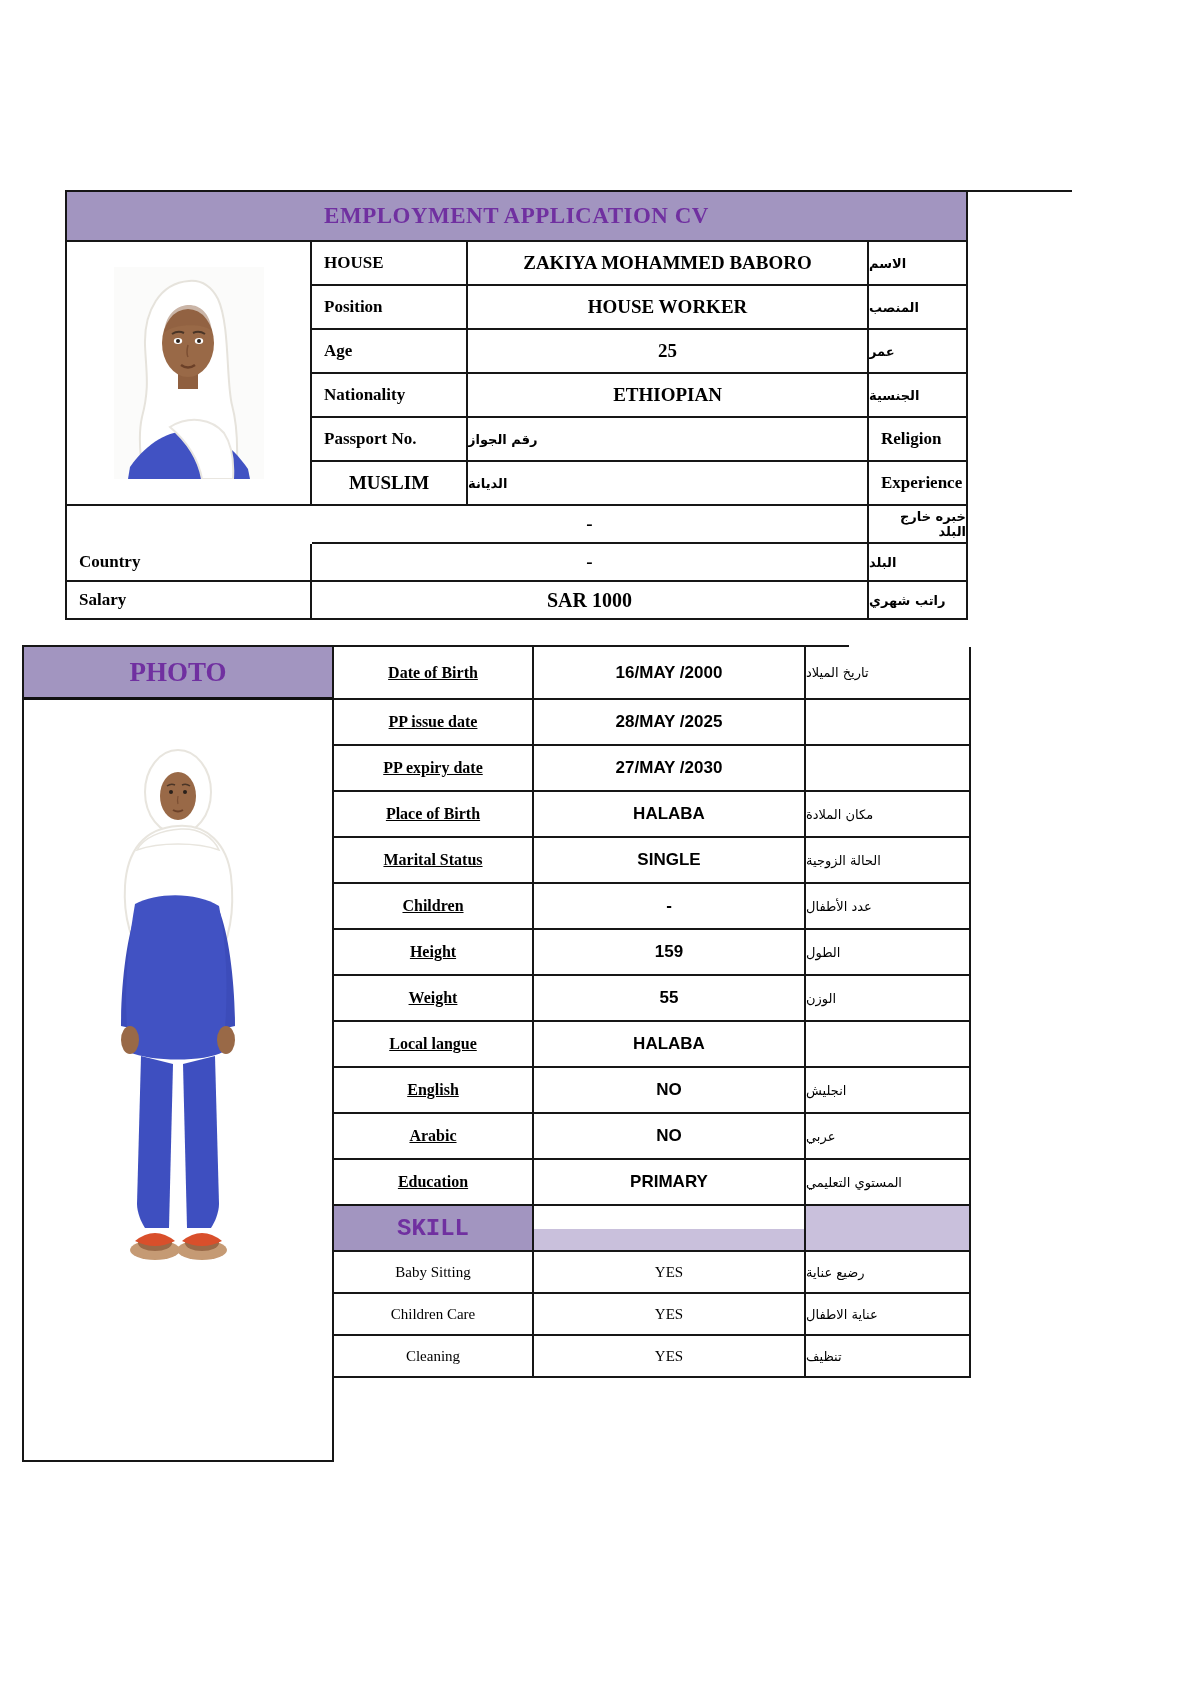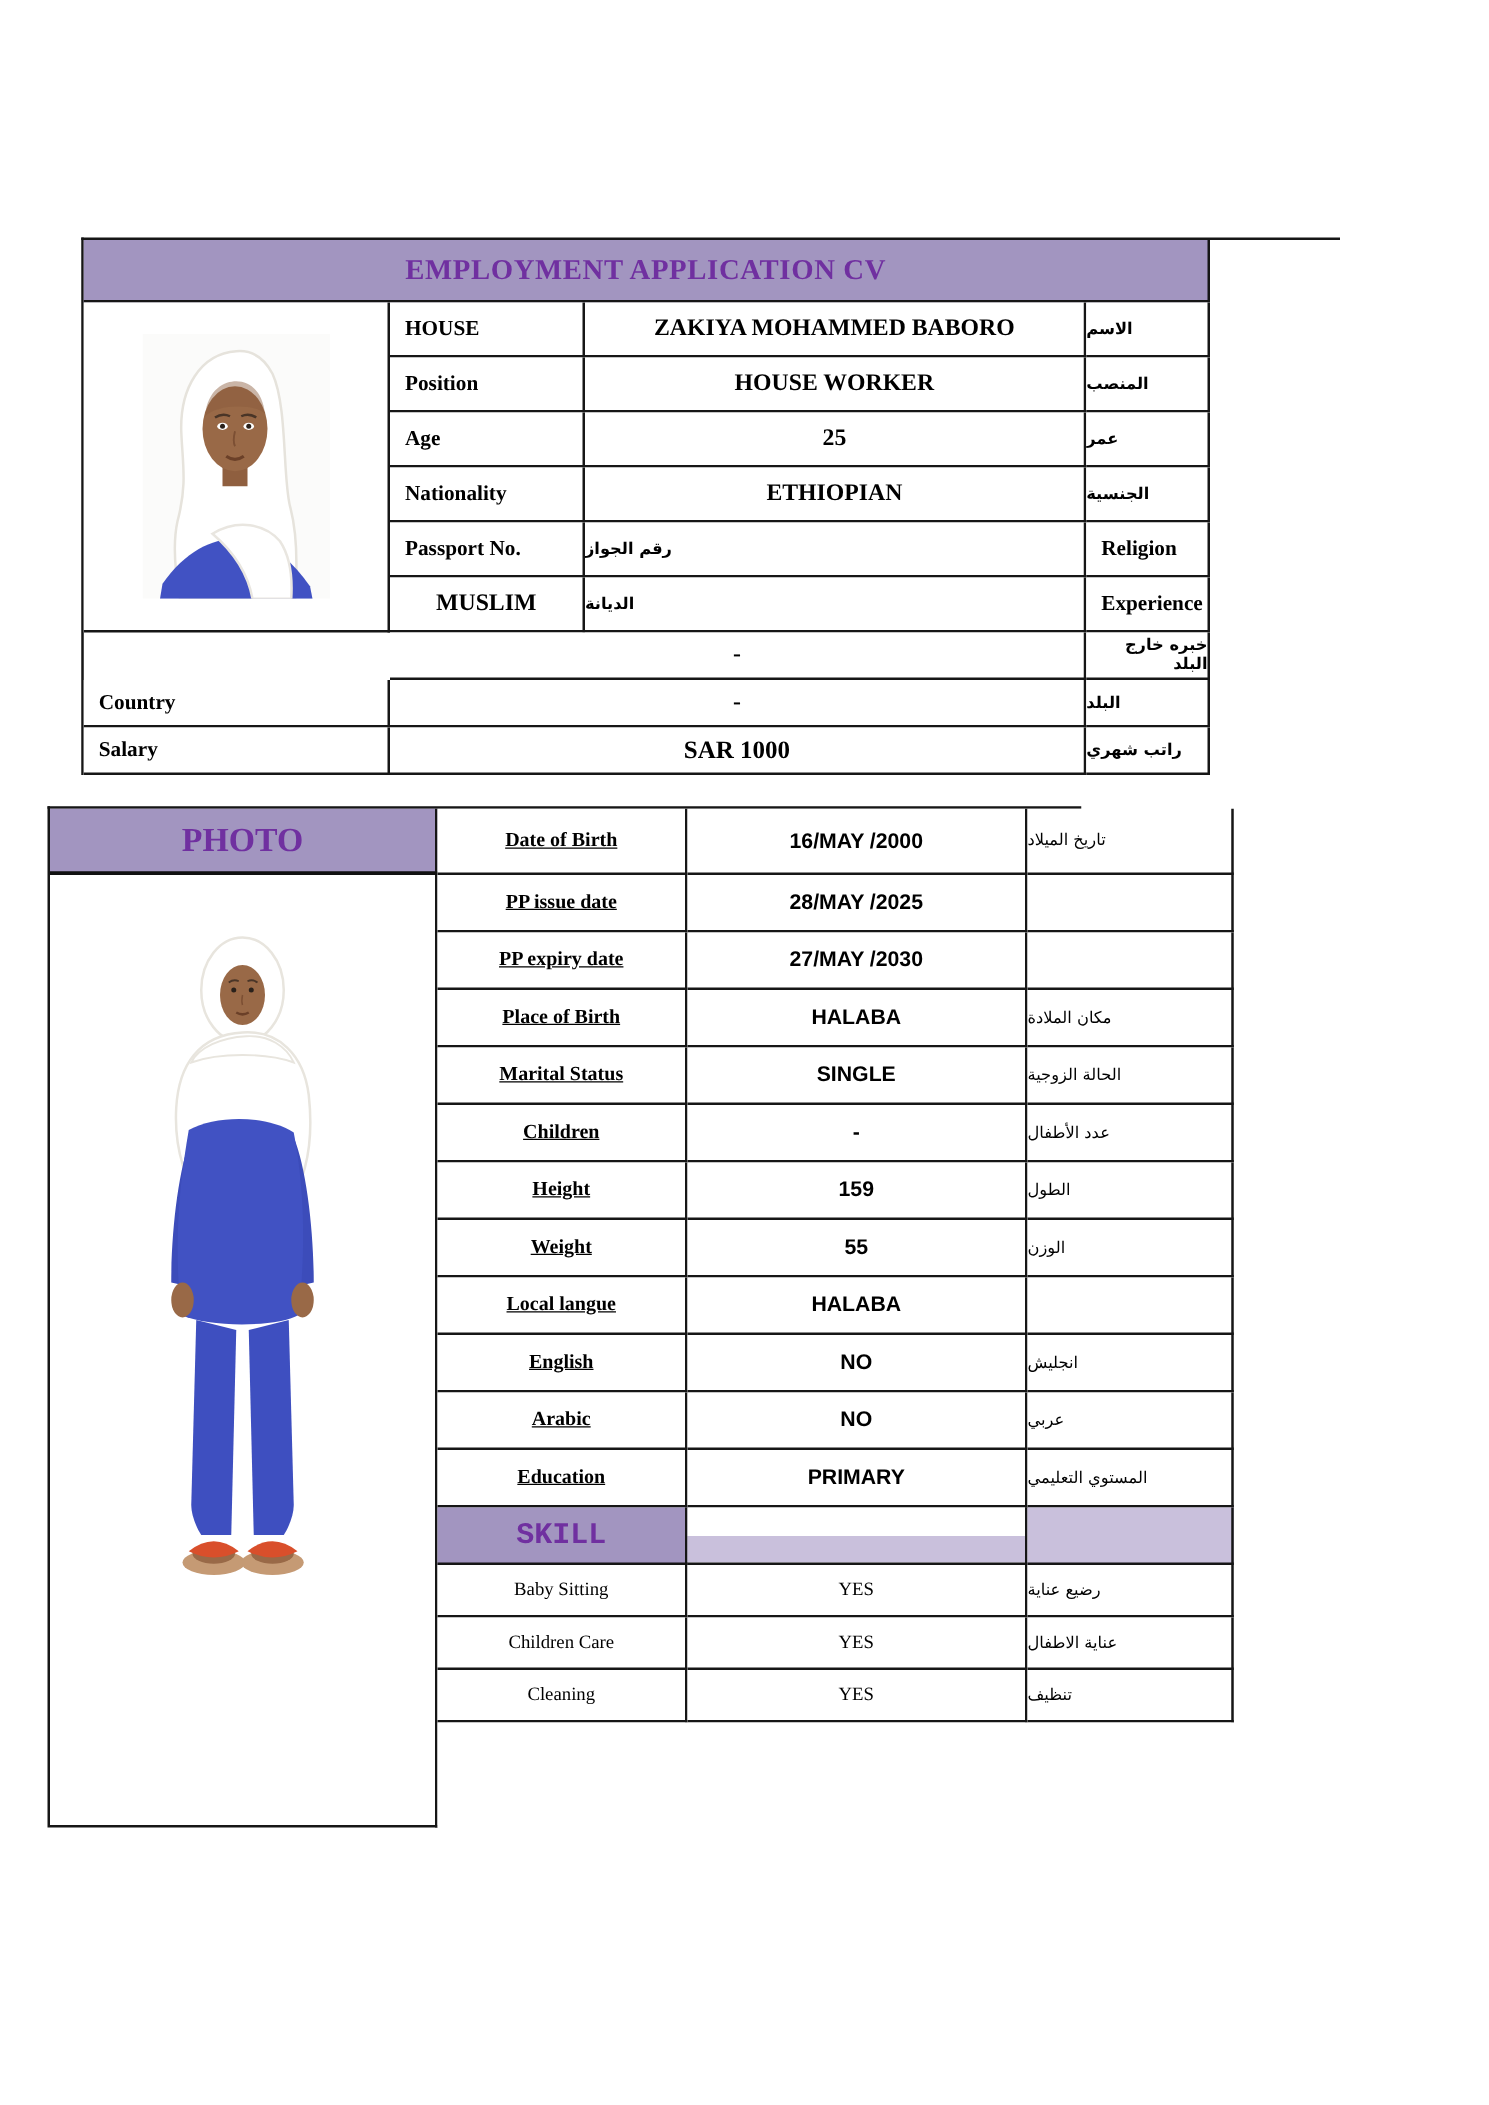--- a/index.html
+++ b/index.html
@@ -19,21 +19,21 @@
     display: grid;
     border-top: 2px solid #161616;
     border-left: 2px solid #161616;
   }
   .t1 {
     left: 65px; top: 190px; width: 1007px;
     grid-template-columns: 245px 156px 401px 99px;
     grid-template-rows: 50px repeat(6, 44px) repeat(3, 38px);
   }
   .t2 {
-    left: 38px; top: 645px; width: 827px;
+    left: 22px; top: 645px; width: 827px;
     grid-template-columns: 310px 200px 272px 165px;
     grid-template-rows: 53px repeat(11, 46px) 46px repeat(3, 42px) 84px;
   }
   .cell {
     background: #fff;
     border-right: 2px solid #161616;
     border-bottom: 2px solid #161616;
     display: flex;
     align-items: center;
     min-width: 0;

